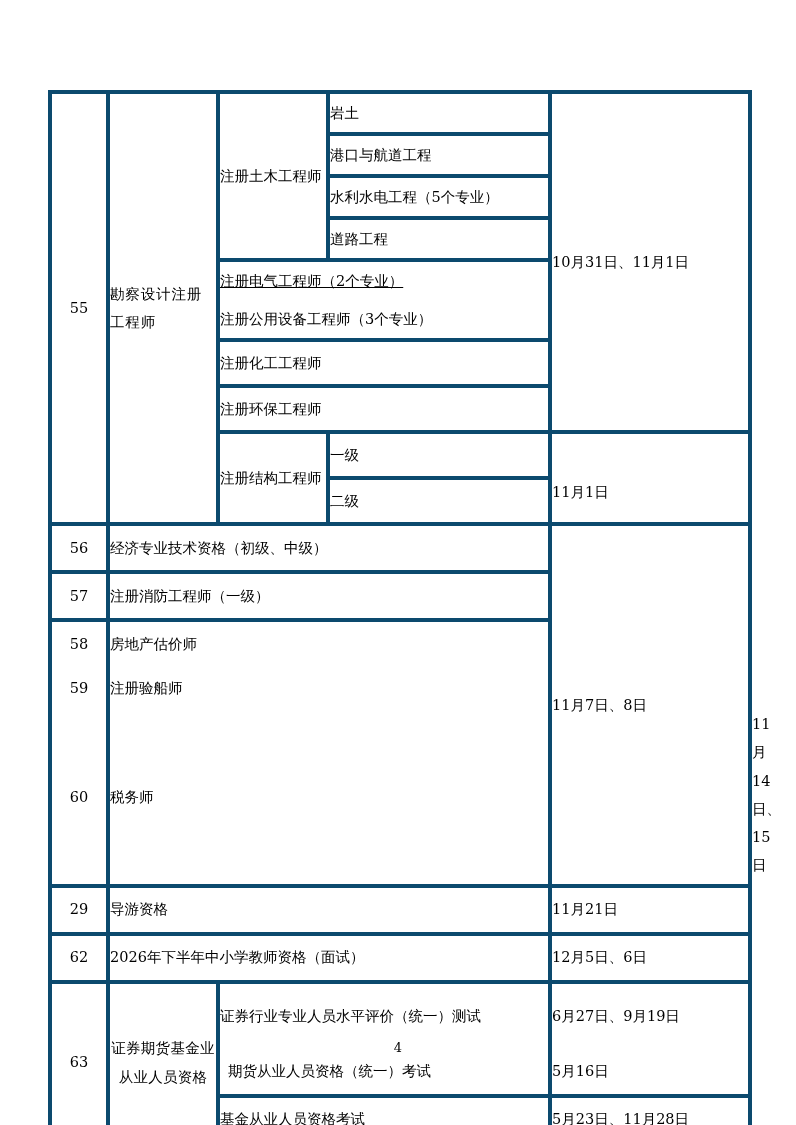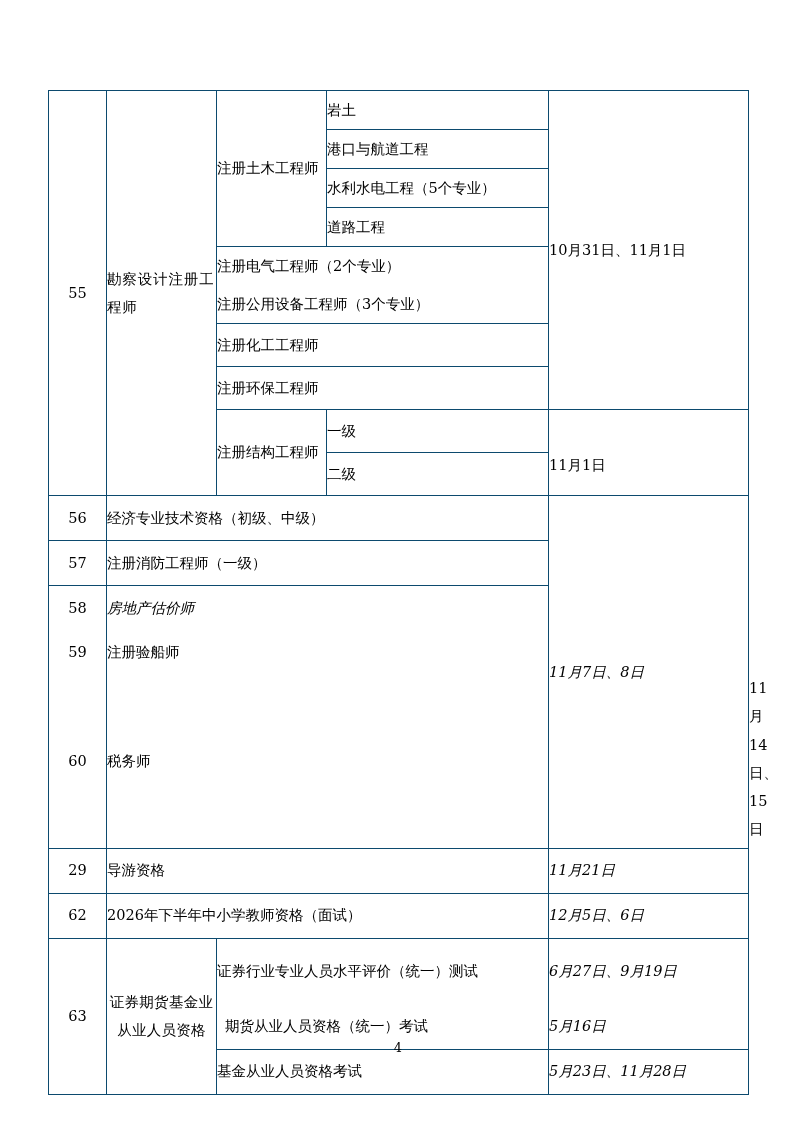--- a/index.html
+++ b/index.html
@@ -28,21 +28,21 @@
   .exam-table {
     position: absolute;
     left: 48px;
     top: 90px;
     width: 700px;
     border-collapse: collapse;
     table-layout: fixed;
     font-size: 14.5px;
   }
   .exam-table td {
-    border: 1px solid #0c4a6e;
+    border: 4px solid #0c4a6e;
     padding: 0;
     vertical-align: middle;
     line-height: 1.95;
     font-weight: 400;
   }
 
   
   .c-idx   { width: 58px;  text-align: center; }
   .c-name  { width: 110px; }
   .c-sub   { width: 110px; }
@@ -73,21 +73,21 @@
     padding-right: 6px;
     line-height: 2.05;
     word-break: break-all;
     margin-top: 8px;
   }
 
   .num { font-family: "DejaVu Serif", "Liberation Serif", serif; }
 
   .date-cell { padding-left: 9px; margin-top: 19px; }
   .date-top  { vertical-align: top; padding-top: 120px; }
-  .date-mid  { vertical-align: middle; font-style: italic; }
+  .date-mid  { vertical-align: middle; }
 
   .h-tall   { height: 38px; }
   .h-mid    { height: 42px; margin-left: 16px; }
   .h-row    { height: 44px; }
 
   
   .folio {
     position: absolute;
     left: 0;
     top: 1040px;
@@ -123,21 +123,21 @@
         <td class="pad h-tall">港口与航道工程</td>
       </tr>
       <tr>
         <td class="pad h-tall">水利水电工程（5个专业）</td>
       </tr>
       <tr>
         <td class="pad h-tall">道路工程</td>
       </tr>
 
       <tr>
-        <td class="pad h-tall" colspan="2" style="border-bottom:none;">注册电气工程师（2个专业）</td>
+        <td class="pad h-tall" colspan="2" style="border-bottom:none;text-decoration:underline;">注册电气工程师（2个专业）</td>
       </tr>
       <tr>
         <td class="pad h-tall" colspan="2" style="border-top:none;">注册公用设备工程师（3个专业）</td>
       </tr>
       <tr>
         <td class="pad h-mid" colspan="2">注册化工工程师</td>
       </tr>
       <tr>
         <td class="pad h-mid" colspan="2">注册环保工程师</td>
       </tr>
@@ -157,21 +157,21 @@
         <td class="c-date date-cell date-mid" rowspan="5">11月7日、8日</td>
       </tr>
 
       <tr>
         <td class="c-idx num h-row">57</td>
         <td class="pad h-row" colspan="3">注册消防工程师（一级）</td>
       </tr>
 
       <tr>
         <td class="c-idx num h-row" style="border-bottom:none;">58</td>
-        <td class="pad h-row" colspan="3" style="border-bottom:none;font-style:italic;">房地产估价师</td>
+        <td class="pad h-row" colspan="3" style="border-bottom:none;">房地产估价师</td>
       </tr>
 
       <tr>
         <td class="c-idx num h-row" style="border-top:none;border-bottom:none;">59</td>
         <td class="pad h-row" colspan="3" style="border-top:none;border-bottom:none;">注册验船师</td>
       </tr>
 
       <tr>
         <td class="c-idx num h-row" style="border-top:none;">60</td>
         <td class="pad h-row" colspan="3" style="border-top:none;">税务师</td>

